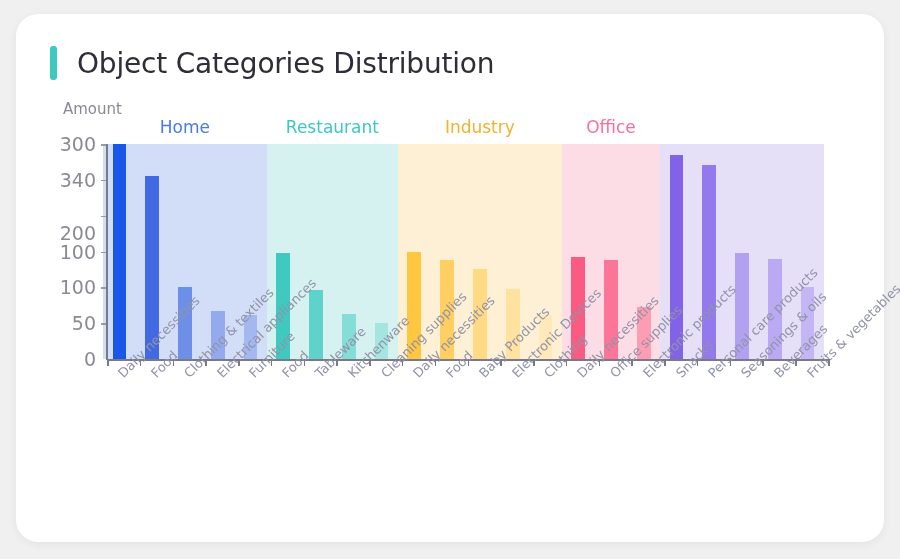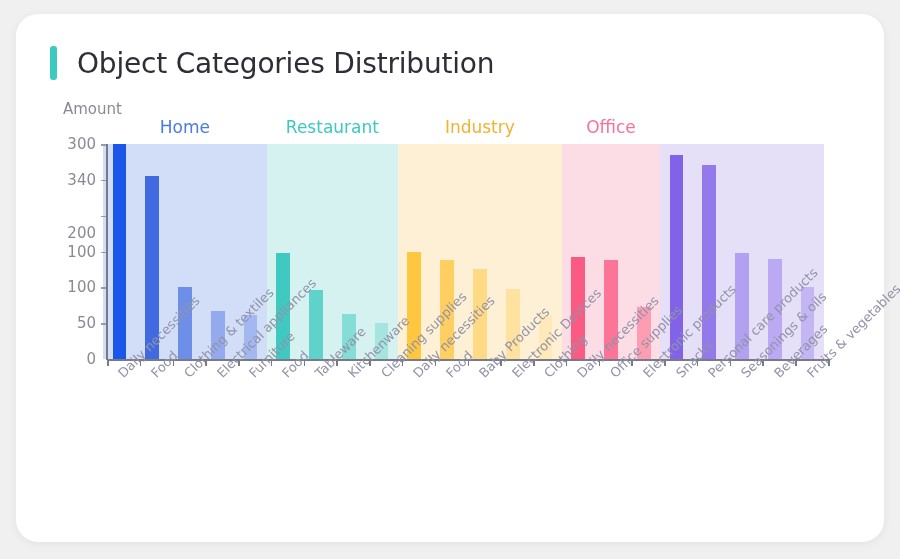--- a/index.html
+++ b/index.html
@@ -67,21 +67,21 @@
     position:absolute;top:345px;
     width:1.5px;height:7px;background:#7a7a86;
   }
   .tick-y{
     position:absolute;left:85px;
     width:5px;height:1.5px;background:#9a9aa6;
   }
   .ylab{
     position:absolute;
     right:0;
-    font-size:15px;color:#8a8a96;
+    font-size:19px;color:#8a8a96;
     text-align:right;
     transform:translateY(-50%);
     width:40px;
   }
   #ylabels{position:absolute;left:34px;top:0;width:46px;height:559px;}
   .xlab{
     position:absolute;
     font-size:13px;color:#9193a8;
     white-space:nowrap;
     transform-origin:left top;

